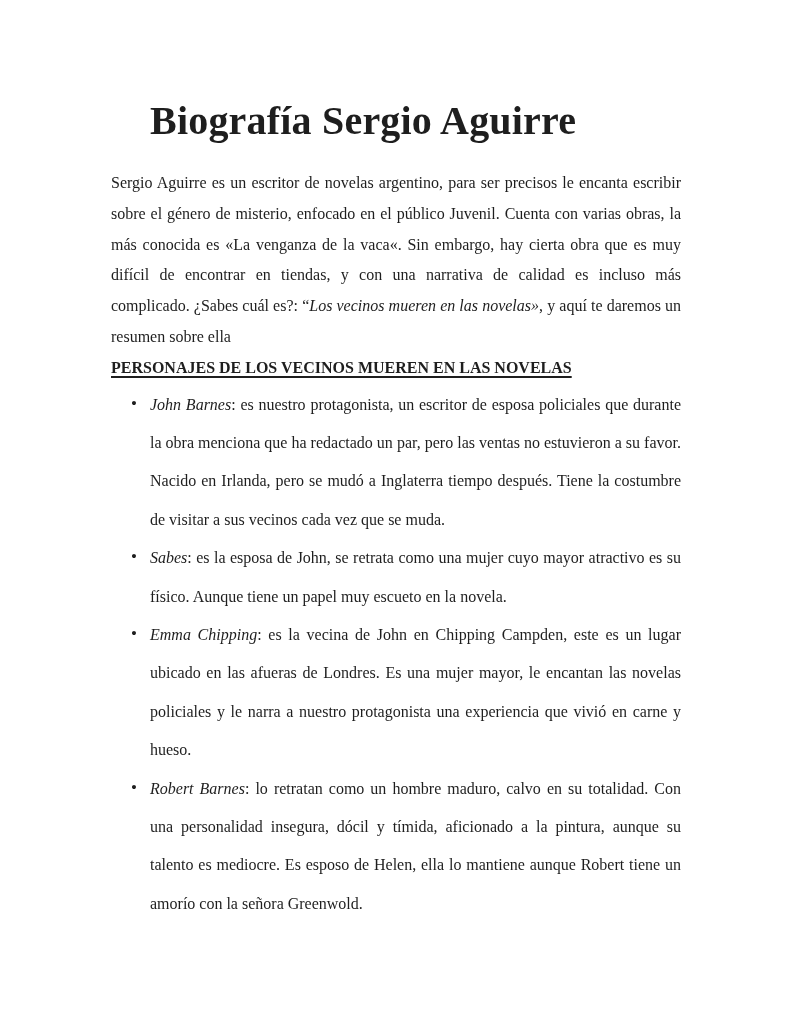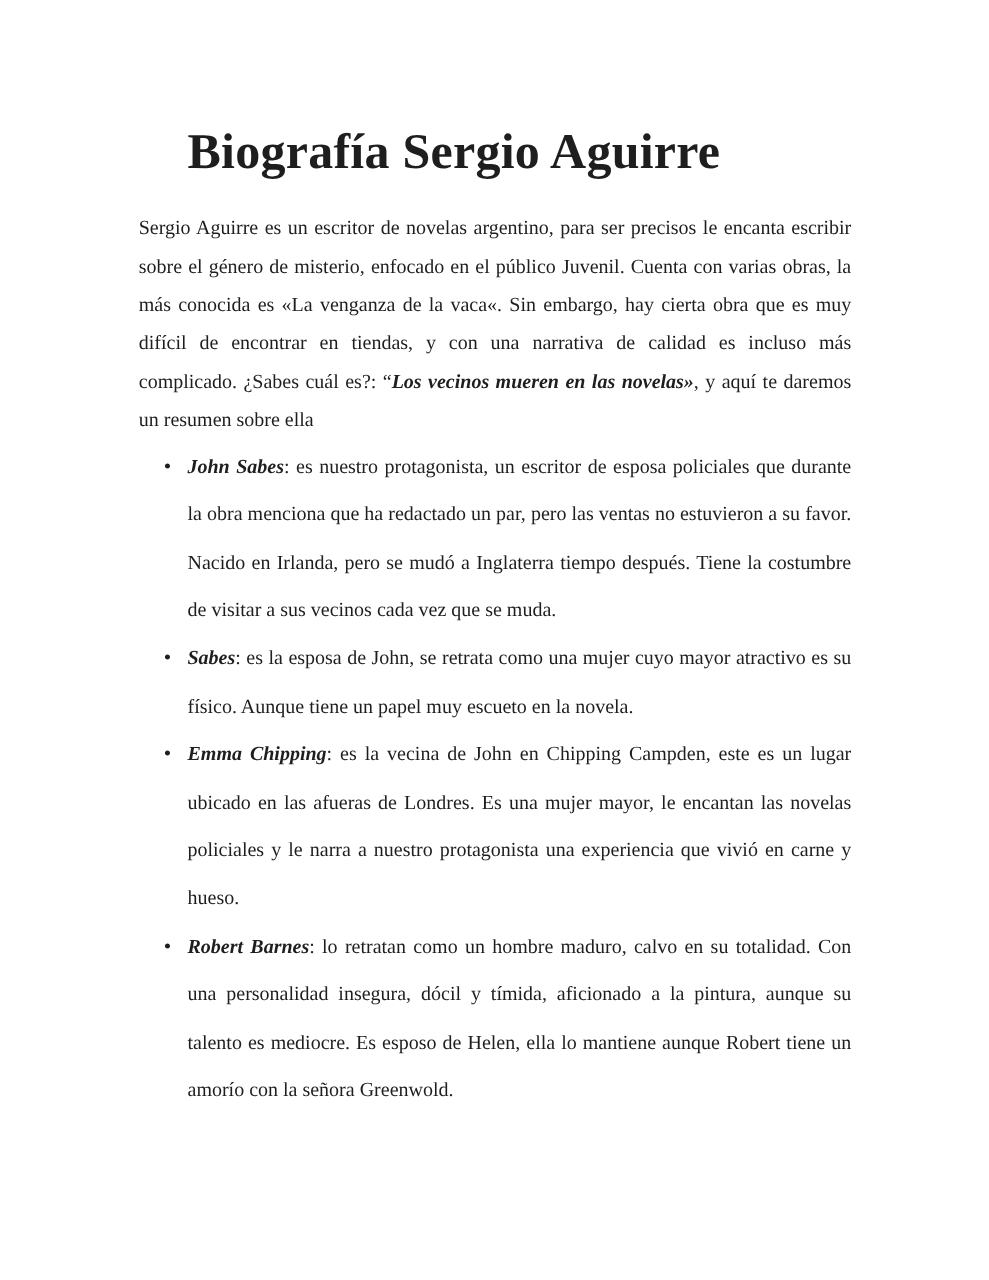--- a/index.html
+++ b/index.html
@@ -29,21 +29,21 @@
     font-weight: 700;
     letter-spacing: 0.2px;
   }
   .intro {
     margin: 24px 0 0 0;
     font-size: 16px;
     line-height: 30.8px;
     text-align: justify;
   }
   .it { }
-  .bi { font-style: italic; font-weight: 700; }
+  .bi { font-style: italic; font-weight: 400; }
   .section-heading {
     margin: 0;
     font-size: 16px;
     line-height: 30.8px;
     font-weight: 700;
     text-decoration: underline;
     text-underline-offset: 3px;
     text-decoration-thickness: 1.5px;
   }
   .char-list {
@@ -68,22 +68,23 @@
 </head>
 <body style="background: rgb(255, 255, 255);">
 
 <div class="page" style="background: rgb(255, 255, 255); color: rgb(30, 30, 30);">
   <div class="content">
 
     <h1 class="doc-title">Biografía Sergio Aguirre</h1>
 
     <p class="intro"><span>Sergio Aguirre es un escritor de novelas argentino, para ser precisos le encanta escribir sobre el género de misterio, enfocado en el público Juvenil. Cuenta con varias obras, la más conocida es </span><span class="it">«La venganza de la vaca«</span><span>. Sin embargo, hay cierta obra que es muy difícil de encontrar en tiendas, y con una narrativa de calidad es incluso más complicado. ¿Sabes cuál es?: “</span><span class="bi">Los vecinos mueren en las novelas»</span><span>, y aquí te daremos un resumen sobre ella</span></p>
 
+    <h2 class="section-heading">PERSONAJES DE LOS VECINOS MUEREN EN LAS NOVELAS</h2>
 
     <ul class="char-list">
-      <li><span class="bullet">•</span><span class="bi">John Sabes</span><span>: es nuestro protagonista, un escritor de esposa policiales que durante la obra menciona que ha redactado un par, pero las ventas no estuvieron a su favor. Nacido en Irlanda, pero se mudó a Inglaterra tiempo después. Tiene la costumbre de visitar a sus vecinos cada vez que se muda.</span></li>
+      <li><span class="bullet">•</span><span class="bi">John Barnes</span><span>: es nuestro protagonista, un escritor de esposa policiales que durante la obra menciona que ha redactado un par, pero las ventas no estuvieron a su favor. Nacido en Irlanda, pero se mudó a Inglaterra tiempo después. Tiene la costumbre de visitar a sus vecinos cada vez que se muda.</span></li>
       <li><span class="bullet">•</span><span class="bi">Sabes</span><span>: es la esposa de John, se retrata como una mujer cuyo mayor atractivo es su físico. Aunque tiene un papel muy escueto en la novela.</span></li>
       <li><span class="bullet">•</span><span class="bi">Emma Chipping</span><span>: es la vecina de John en Chipping Campden, este es un lugar ubicado en las afueras de Londres. Es una mujer mayor, le encantan las novelas policiales y le narra a nuestro protagonista una experiencia que vivió en carne y hueso.</span></li>
       <li><span class="bullet">•</span><span class="bi">Robert Barnes</span><span>: lo retratan como un hombre maduro, calvo en su totalidad. Con una personalidad insegura, dócil y tímida, aficionado a la pintura, aunque su talento es mediocre. Es esposo de Helen, ella lo mantiene aunque Robert tiene un amorío con la señora Greenwold.</span></li>
     </ul>
 
   </div>
 </div>
 
 </body></html>

